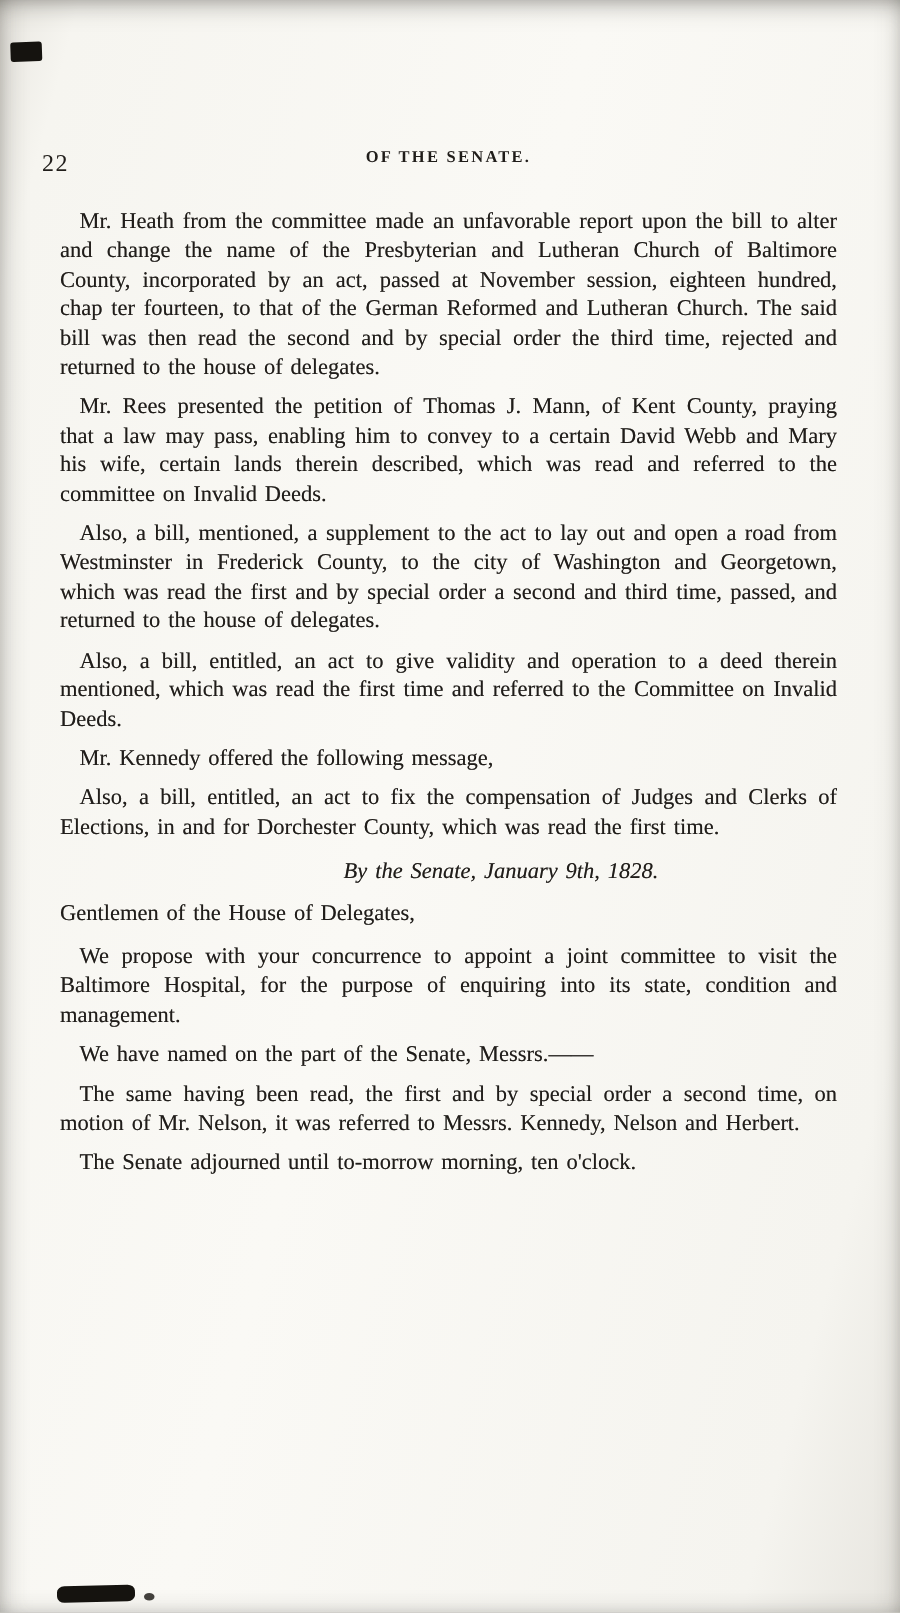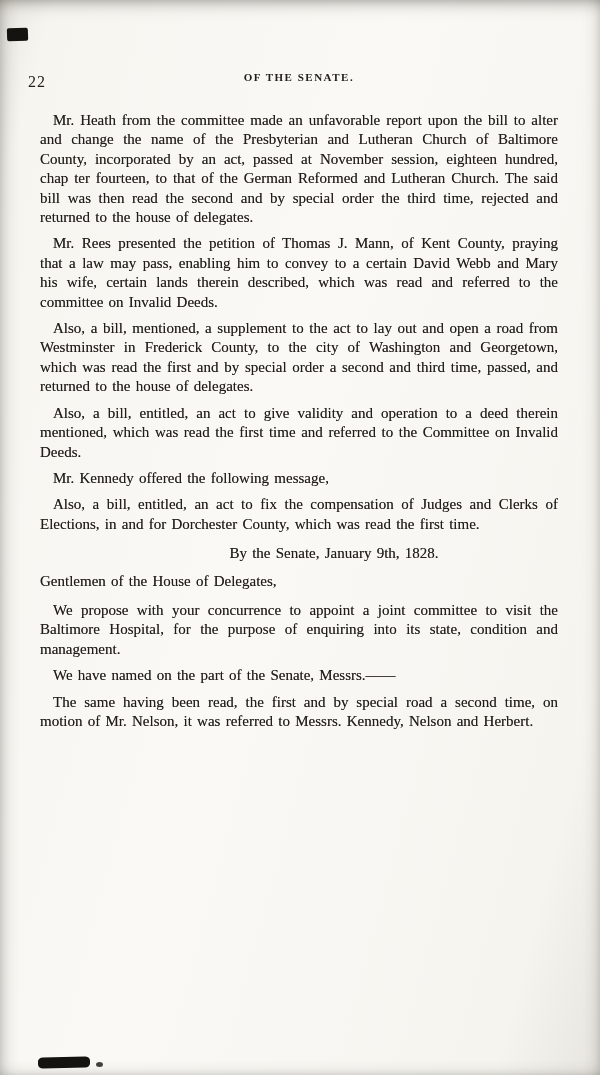--- a/index.html
+++ b/index.html
@@ -14,21 +14,21 @@
   .sheet {
     position: relative;
     width: 600px;
     height: 1075px;
     box-sizing: border-box;
     background: linear-gradient(105deg, #e9e7e1 0%, #f6f5f0 6%, #faf9f5 45%, #f5f4ef 88%, #e7e5df 100%);
     box-shadow: inset 0 14px 18px -14px rgba(60,58,52,0.55),
                 inset 14px 0 20px -16px rgba(60,58,52,0.45),
                 inset -12px 0 18px -14px rgba(60,58,52,0.35),
                 inset 0 -10px 16px -12px rgba(60,58,52,0.30);
-    padding: 71px 42px 0 40px;
+    padding: 99px 42px 0 40px;
     color: #201d1a;
   }
   .page-head {
     position: relative;
     height: 26px;
     margin-bottom: 14px;
   }
   .page-num {
     position: absolute;
     left: -12px;
@@ -47,20 +47,21 @@
     font-size: 15px;
     line-height: 19.4px;
     text-align: justify;
     text-indent: 13px;
     word-spacing: 1.5px;
     text-shadow: 0 0 0.4px rgba(20,18,15,0.55);
   }
   .dateline {
     text-indent: 0 !important;
     text-align: center !important;
+    font-style: italic;
     padding-left: 70px;
     margin: 10px 0 8px 0 !important;
   }
   .salutation {
     text-indent: 0 !important;
     text-align: center;
     margin: 6px 0 10px 0 !important;
   }
   .artifact {
     position: absolute;
@@ -103,16 +104,17 @@
     <p>Also, a bill, entitled, an act to give validity and operation to a deed therein mentioned, which was read the first time and referred to the Committee on Invalid Deeds.</p>
     <p>Mr. Kennedy offered the following message,</p>
     <p>Also, a bill, entitled, an act to fix the compensation of Judges and Clerks of Elections, in and for Dorchester County, which was read the first time.</p>
 
     <p class="dateline">By the Senate, January 9th, 1828.</p>
     <p class="salutation">Gentlemen of the House of Delegates,</p>
 
     <p>We propose with your concurrence to appoint a joint committee to visit the Baltimore Hospital, for the purpose of enquiring into its state, condition and management.</p>
     <p>We have named on the part of the Senate, Messrs.——</p>
 
-    <p>The same having been read, the first and by special road a second time, on motion of Mr. Nelson, it was referred to Messrs. Kennedy, Nelson and Herbert.</p>
+    <p>The same having been read, the first and by special order a second time, on motion of Mr. Nelson, it was referred to Messrs. Kennedy, Nelson and Herbert.</p>
+    <p>The Senate adjourned until to-morrow morning, ten o'clock.</p>
   </div>
 
 </div>
 
 </body></html>

